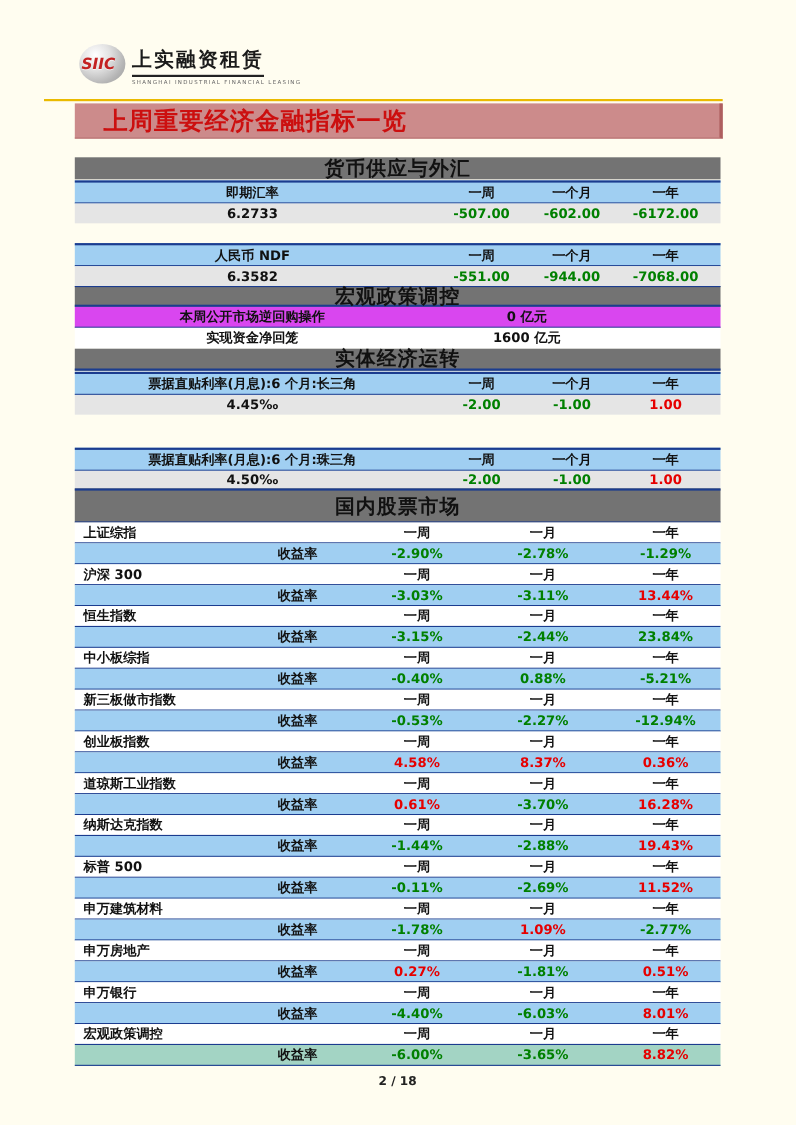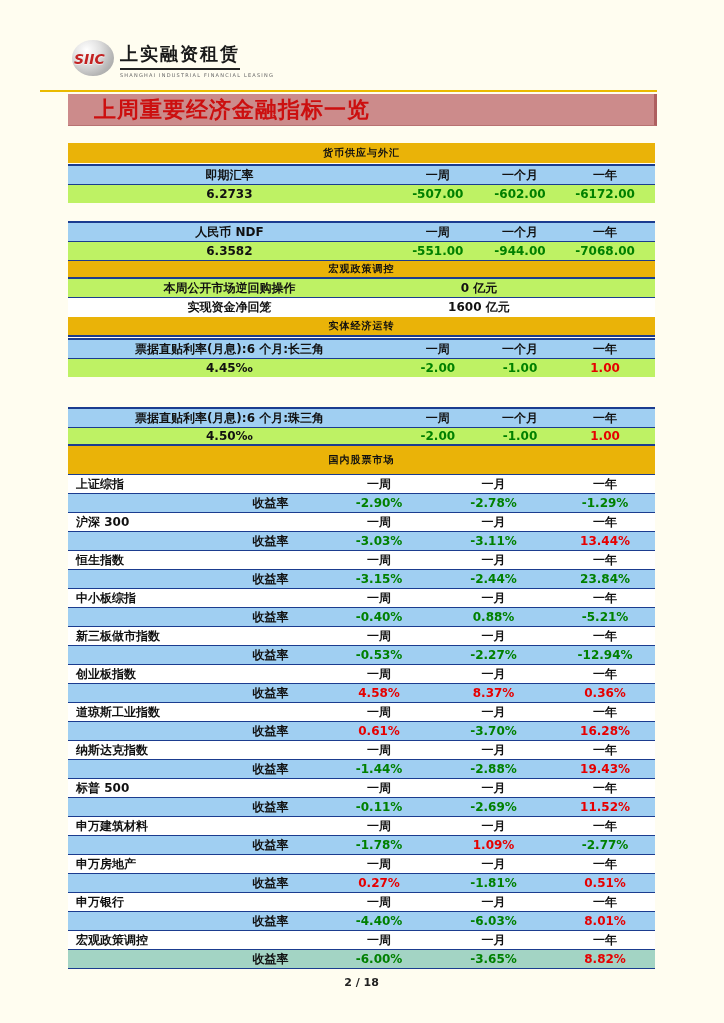--- a/index.html
+++ b/index.html
@@ -33,38 +33,38 @@
   .title-banner {
     position:absolute; left:68px; top:94px; width:589px; height:32px;
     background:#cc8b8b; border-right:3px solid #ae5f5f; border-bottom:1px solid #b87272;
     display:flex; align-items:center; padding-left:26px;
   }
   .title-banner span { font-size:22px; font-weight:700; color:#cc0f0f; letter-spacing:1px; }
   
   .content { position:absolute; left:68px; top:143px; width:587px; font-weight:700; }
   .row { display:flex; align-items:flex-start; width:100%; }
   .sec-header {
-    height:20px; background:#eab308; display:flex; align-items:center; justify-content:center;
-    font-size:10px; letter-spacing:1px;
+    height:20px; background:#737373; display:flex; align-items:center; justify-content:center;
+    font-size:18px; letter-spacing:1px;
   }
   .cell { display:flex; align-items:center; justify-content:center; font-size:12px; height:100%; }
   
   .c-label { width:55%; }
   .c-w1 { width:16%; }
   .c-w2 { width:12%; }
   .c-w3 { width:17%; }
   .blue-row { background:#a0cff2; height:21px; border-top:2px solid #1b3c8f; border-bottom:1px solid #1b3c8f; }
-  .white-row { background:#bef264; height:18px; }
+  .white-row { background:#e5e5e5; height:18px; }
   .mt18 { margin-top:18px; } .mt14 { margin-top:30px; } .mt12 { margin-top:0; } .mt1 { margin-top:1px; }
   .bt1 { border-top:1px solid #1b3c8f; }
   .bb2 { border-bottom:2px solid #1b3c8f; }
   .hdr19 { height:19px; }
   
   .m-label { width:55%; } .m-value { width:30%; } .m-fill { width:15%; }
-  .macro-blue { background:#bef264; height:19px; border-bottom:1px solid #1b3c8f; }
+  .macro-blue { background:#d946ef; height:19px; border-bottom:1px solid #1b3c8f; }
   .macro-white { background:#ffffff; height:19px; }
   
   .stock-header { border-top:2px solid #1b3c8f; border-bottom:1.5px solid #1b3c8f; height:31px; }
   .name-row { background:#ffffff; height:19px; border-bottom:1.5px solid #1b3c8f; }
   .yield-row { background:#a0cff2; height:19px; border-bottom:1.5px solid #1b3c8f; }
   .yield-row.highlight { background:#a3d4c4; }
   .s-name { width:44%; justify-content:flex-start; padding-left:8px; }
   .s-sp { width:25%; } .s-yl { width:19%; }
   .s-c1 { width:18%; } .s-c2 { width:21%; } .s-c3 { width:17%; }
   .name-row .s-c1 { width:18%; }

